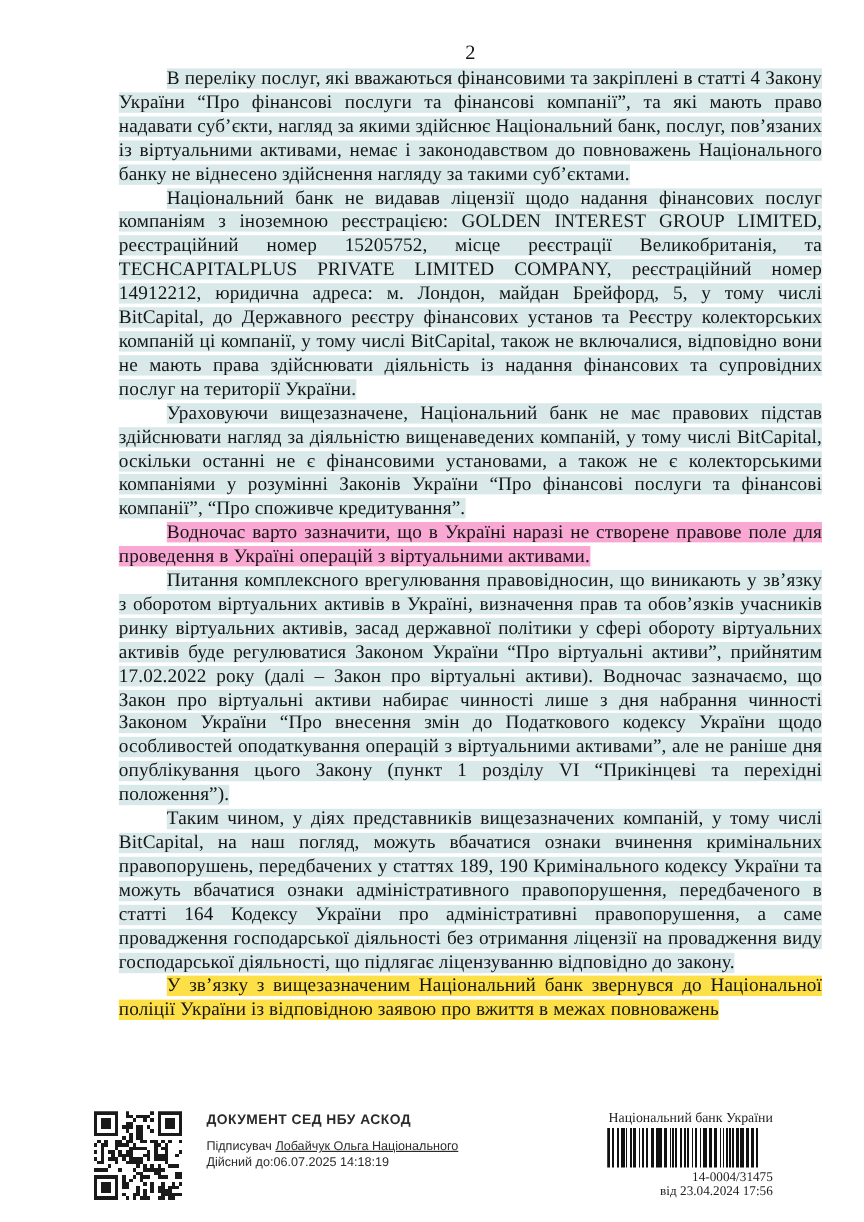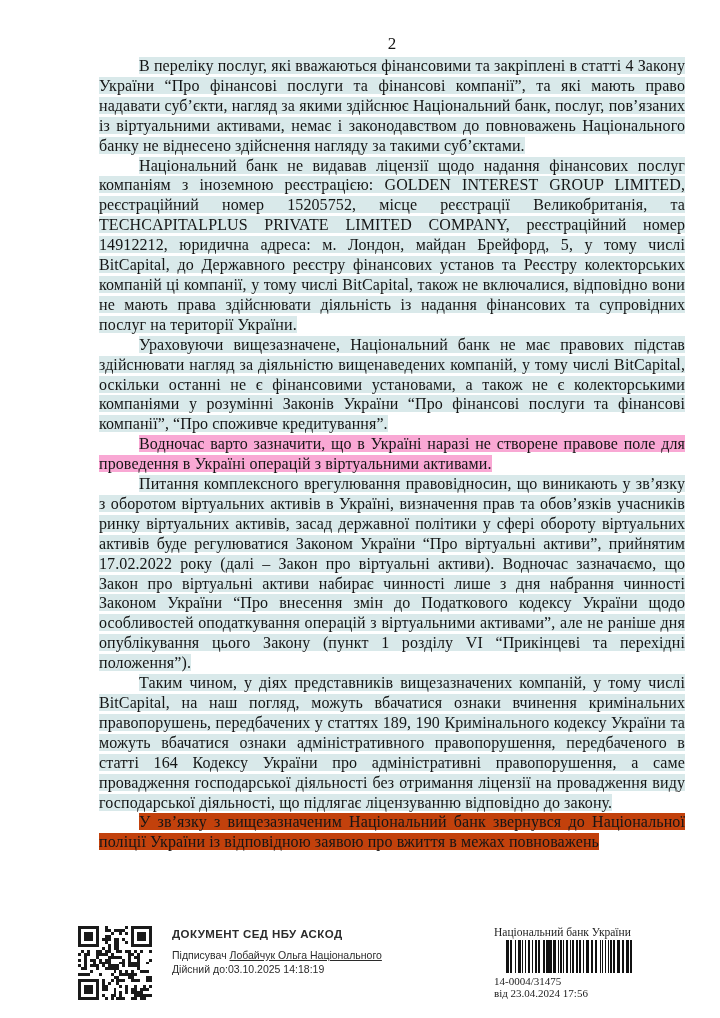--- a/index.html
+++ b/index.html
@@ -41,40 +41,40 @@
   .stamp-left {
     position: absolute; left: 172px; top: 8px; width: 310px;
     font-family: "Liberation Sans", "DejaVu Sans", sans-serif;
     color: #2b2b2b;
   }
   .stamp-left .system { font-size: 11.5px; font-weight: bold; letter-spacing: 0.4px; margin-bottom: 9px; }
   .stamp-left .line { font-size: 10.5px; margin-top: 1.5px; }
   .stamp-left .signer-name { text-decoration: underline; }
   .stamp-right {
     position: absolute; left: 494px; top: 6px; width: 150px;
-    text-align: left; color: #1d1d1d;
+    text-align: right; color: #1d1d1d;
   }
   .stamp-right .org { font-size: 11.5px; white-space: nowrap; margin-bottom: 2px; }
   .barcode { width: 126px; height: 33px; display: block; margin: 0 auto; }
   .stamp-right .reg-number { font-size: 11px; margin-top: 2px; }
   .stamp-right .reg-date { font-size: 11px; }
 </style>
 </head>
 <body>
 
 <div class="page-number">2</div>
 
 <div class="body-text">
   <p class="para"><span class="hl" style="background-color: rgb(217, 233, 234);">В переліку послуг, які вважаються фінансовими та закріплені в статті 4 Закону України “Про фінансові послуги та фінансові компанії”, та які мають право надавати суб’єкти, нагляд за якими здійснює Національний банк, послуг, пов’язаних із віртуальними активами, немає і законодавством до повноважень Національного банку не віднесено здійснення нагляду за такими суб’єктами.</span></p>
   <p class="para"><span class="hl" style="background-color: rgb(217, 233, 234);">Національний банк не видавав ліцензії щодо надання фінансових послуг компаніям з іноземною реєстрацією: GOLDEN INTEREST GROUP LIMITED, реєстраційний номер 15205752, місце реєстрації Великобританія, та TECHCAPITALPLUS PRIVATE LIMITED COMPANY, реєстраційний номер 14912212, юридична адреса: м. Лондон, майдан Брейфорд, 5, у тому числі BitCapital, до Державного реєстру фінансових установ та Реєстру колекторських компаній ці компанії, у тому числі BitCapital, також не включалися, відповідно вони не мають права здійснювати діяльність із надання фінансових та супровідних послуг на території України.</span></p>
   <p class="para"><span class="hl" style="background-color: rgb(217, 233, 234);">Ураховуючи вищезазначене, Національний банк не має правових підстав здійснювати нагляд за діяльністю вищенаведених компаній, у тому числі BitCapital, оскільки останні не є фінансовими установами, а також не є колекторськими компаніями у розумінні Законів України “Про фінансові послуги та фінансові компанії”, “Про споживче кредитування”.</span></p>
   <p class="para"><span class="hl" style="background-color: #f9a8d4;">Водночас варто зазначити, що в Україні наразі не створене правове поле для проведення в Україні операцій з віртуальними активами.</span></p>
   <p class="para"><span class="hl" style="background-color: rgb(217, 233, 234);">Питання комплексного врегулювання правовідносин, що виникають у зв’язку з оборотом віртуальних активів в Україні, визначення прав та обов’язків учасників ринку віртуальних активів, засад державної політики у сфері обороту віртуальних активів буде регулюватися Законом України “Про віртуальні активи”, прийнятим 17.02.2022 року (далі – Закон про віртуальні активи). Водночас зазначаємо, що Закон про віртуальні активи набирає чинності лише з дня набрання чинності Законом України “Про внесення змін до Податкового кодексу України щодо особливостей оподаткування операцій з віртуальними активами”, але не раніше дня опублікування цього Закону (пункт 1 розділу VI “Прикінцеві та перехідні положення”).</span></p>
   <p class="para"><span class="hl" style="background-color: rgb(217, 233, 234);">Таким чином, у діях представників вищезазначених компаній, у тому числі BitCapital, на наш погляд, можуть вбачатися ознаки вчинення кримінальних правопорушень, передбачених у статтях 189, 190 Кримінального кодексу України та можуть вбачатися ознаки адміністративного правопорушення, передбаченого в статті 164 Кодексу України про адміністративні правопорушення, а саме провадження господарської діяльності без отримання ліцензії на провадження виду господарської діяльності, що підлягає ліцензуванню відповідно до закону.</span></p>
-  <p class="para"><span class="hl" style="background-color: #c2410c;">У зв’язку з вищезазначеним Національний банк звернувся до Національної поліції України із відповідною заявою про вжиття в межах повноважень</span></p>
+  <p class="para"><span class="hl" style="background-color: #fde047;">У зв’язку з вищезазначеним Національний банк звернувся до Національної поліції України із відповідною заявою про вжиття в межах повноважень</span></p>
 </div>
 
 <div class="footer">
   <svg class="qr" viewBox="0 0 25 25" shape-rendering="crispEdges">
       <rect x="9" y="0" width="1" height="1" fill="#1a1a1a"></rect>
       <rect x="16" y="0" width="1" height="1" fill="#1a1a1a"></rect>
       <rect x="9" y="1" width="1" height="1" fill="#1a1a1a"></rect>
       <rect x="10" y="1" width="1" height="1" fill="#1a1a1a"></rect>
       <rect x="12" y="1" width="1" height="1" fill="#1a1a1a"></rect>
       <rect x="13" y="1" width="1" height="1" fill="#1a1a1a"></rect>
@@ -272,21 +272,21 @@
       <rect x="19" y="1" width="5" height="5" fill="#fff"></rect>
       <rect x="20" y="2" width="3" height="3" fill="#1a1a1a"></rect>
       <rect x="0" y="18" width="7" height="7" fill="#1a1a1a"></rect>
       <rect x="1" y="19" width="5" height="5" fill="#fff"></rect>
       <rect x="2" y="20" width="3" height="3" fill="#1a1a1a"></rect>
     </svg>
 
   <div class="stamp-left">
     <div class="system">ДОКУМЕНТ СЕД НБУ АСКОД</div>
     <div class="line"><span>Підписувач </span><span class="signer-name">Лобайчук Ольга Національного</span></div>
-    <div class="line">Дійсний до:03.10.2025 14:18:19</div>
+    <div class="line">Дійсний до:06.07.2025 14:18:19</div>
   </div>
 
   <div class="stamp-right">
     <div class="org">Національний банк України</div>
     <svg class="barcode" viewBox="0 0 100 32" preserveAspectRatio="none" shape-rendering="crispEdges">
         <rect x="0.00" y="0" width="2.03" height="32" fill="#111"></rect>
         <rect x="3.16" y="0" width="1.61" height="32" fill="#111"></rect>
         <rect x="6.75" y="0" width="1.12" height="32" fill="#111"></rect>
         <rect x="9.16" y="0" width="2.52" height="32" fill="#111"></rect>
         <rect x="12.31" y="0" width="0.82" height="32" fill="#111"></rect>

